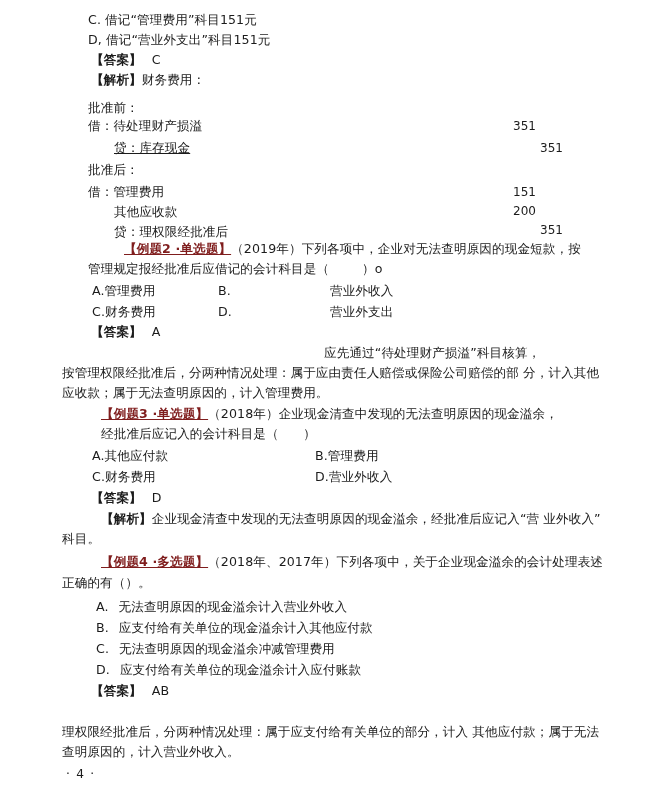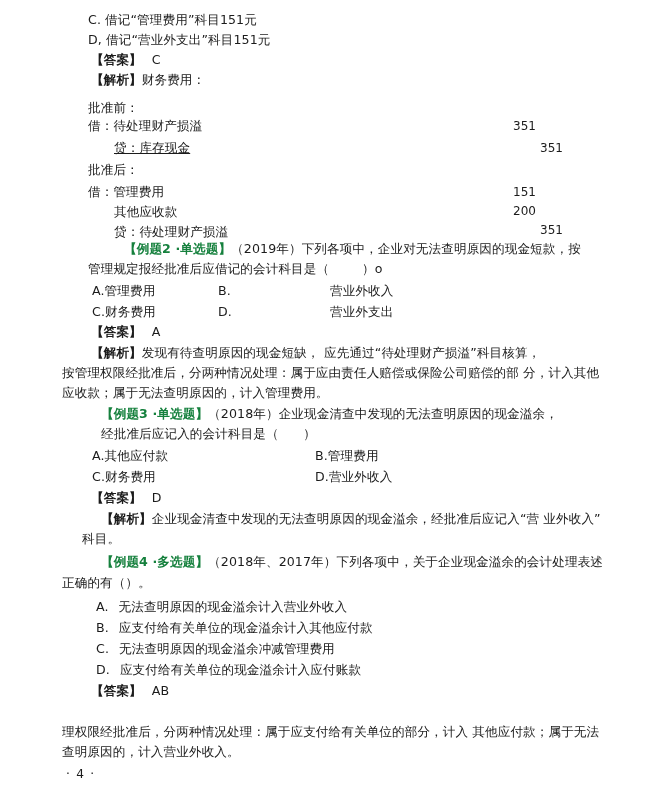--- a/index.html
+++ b/index.html
@@ -21,22 +21,23 @@
     line-height: 1;
   }
   .ln {
     position: absolute;
     white-space: pre;
     font-size: 12.6px;
     letter-spacing: 0.1px;
   }
   .bold { font-weight: bold; }
   .tag {
-    color: #15803d;
+    color: #7f1d1d;
     font-weight: bold;
+    text-decoration: underline;
   }
   .amt {
     position: absolute;
     white-space: pre;
     font-size: 12px;
     font-family: "DejaVu Sans", "Liberation Sans", sans-serif;
   }
   .footer {
     position: absolute;
     white-space: pre;
@@ -65,54 +66,53 @@
   <div class="amt" style="left:540px; top:142px;">351</div>
 
   <div class="ln" style="left:88px; top:164px;">批准后：</div>
 
   <div class="ln" style="left:88px; top:186px;">借：管理费用</div>
   <div class="amt" style="left:513px; top:186px;">151</div>
 
   <div class="ln" style="left:114px; top:206px;">其他应收款</div>
   <div class="amt" style="left:513px; top:205px;">200</div>
 
-  <div class="ln" style="left:114px; top:226px;">贷：待处理财产损溢</div>
+  <div class="ln" style="left:114px; top:226px;">贷：理权限经批准后</div>
   <div class="amt" style="left:540px; top:224px;">351</div>
 
   <div class="ln" style="left:124px; top:243px;"><span class="tag">【例题2 ·单选题】</span><span>（2019年）下列各项中，企业对无法查明原因的现金短款，按</span></div>
   <div class="ln" style="left:88px; top:263px;">管理规定报经批准后应借记的会计科目是（        ）o</div>
 
   <div class="ln" style="left:92px; top:285px;"><span>A.</span><span>管理费用</span></div>
   <div class="ln" style="left:218px; top:285px;"><span>B.</span></div>
   <div class="ln" style="left:330px; top:285px;"><span>营业外收入</span></div>
 
   <div class="ln" style="left:92px; top:306px;"><span>C.</span><span>财务费用</span></div>
   <div class="ln" style="left:218px; top:306px;"><span>D.</span></div>
   <div class="ln" style="left:330px; top:306px;"><span>营业外支出</span></div>
 
   <div class="ln" style="left:91px; top:326px;"><span class="bold">【答案】</span><span class="gap-sm"></span><span>A</span></div>
 
-  <div class="ln" style="left:91px; top:347px;"><span class="bold">【解析】</span><span>发现有待查明原因的现金短缺，</span></div>
   <div class="ln" style="left:324px; top:347px;">应先通过“待处理财产损溢”科目核算，</div>
   <div class="ln" style="left:62px; top:367px;">按管理权限经批准后，分两种情况处理：属于应由责任人赔偿或保险公司赔偿的部 分，计入其他</div>
   <div class="ln" style="left:62px; top:387px;">应收款；属于无法查明原因的，计入管理费用。</div>
 
   <div class="ln" style="left:101px; top:408px;"><span class="tag">【例题3 ·单选题】</span><span>（2018年）企业现金清查中发现的无法查明原因的现金溢余，</span></div>
   <div class="ln" style="left:101px; top:428px;">经批准后应记入的会计科目是（      ）</div>
 
   <div class="ln" style="left:92px; top:450px;"><span>A.</span><span>其他应付款</span></div>
   <div class="ln" style="left:315px; top:450px;"><span>B.</span><span>管理费用</span></div>
 
   <div class="ln" style="left:92px; top:471px;"><span>C.</span><span>财务费用</span></div>
   <div class="ln" style="left:315px; top:471px;"><span>D.</span><span>营业外收入</span></div>
 
   <div class="ln" style="left:91px; top:492px;"><span class="bold">【答案】</span><span class="gap-sm"></span><span>D</span></div>
 
   <div class="ln" style="left:101px; top:513px;"><span class="bold">【解析】</span><span>企业现金清查中发现的无法查明原因的现金溢余，经批准后应记入“营 业外收入”</span></div>
-  <div class="ln" style="left:62px; top:533px;margin-left:20px;">科目。</div>
+  <div class="ln" style="left:62px; top:533px;">科目。</div>
 
   <div class="ln" style="left:101px; top:556px;"><span class="tag">【例题4 ·多选题】</span><span>（2018年、2017年）下列各项中，关于企业现金溢余的会计处理表述</span></div>
   <div class="ln" style="left:62px; top:577px;">正确的有（）。</div>
 
   <div class="ln" style="left:96px; top:601px;"><span>A.</span><span class="gap-sm"></span><span>无法查明原因的现金溢余计入营业外收入</span></div>
   <div class="ln" style="left:96px; top:622px;"><span>B.</span><span class="gap-sm"></span><span>应支付给有关单位的现金溢余计入其他应付款</span></div>
   <div class="ln" style="left:96px; top:643px;"><span>C.</span><span class="gap-sm"></span><span>无法查明原因的现金溢余冲减管理费用</span></div>
   <div class="ln" style="left:96px; top:664px;"><span>D.</span><span class="gap-sm"></span><span>应支付给有关单位的现金溢余计入应付账款</span></div>
 
   <div class="ln" style="left:91px; top:685px;"><span class="bold">【答案】</span><span class="gap-sm"></span><span>AB</span></div>

